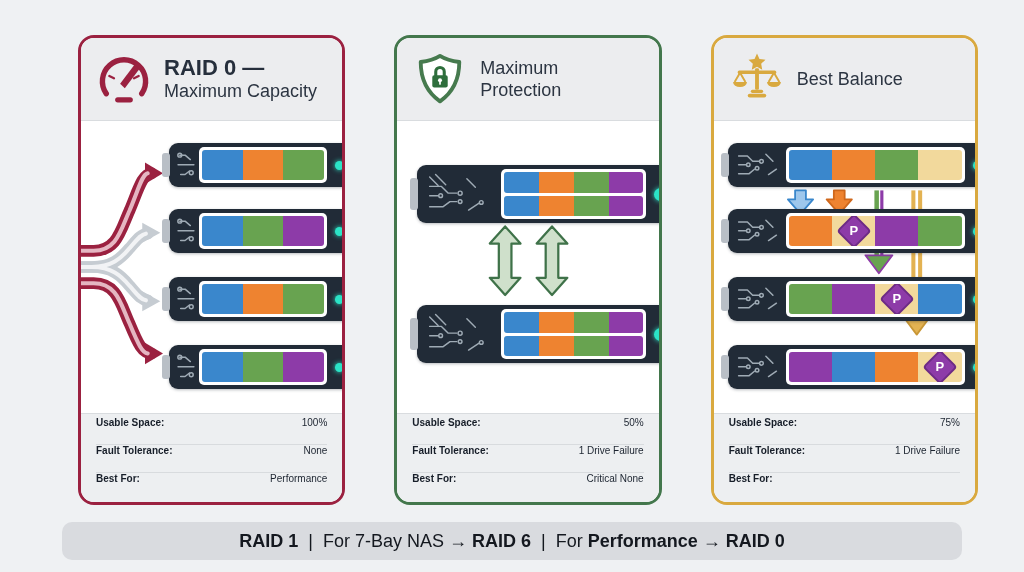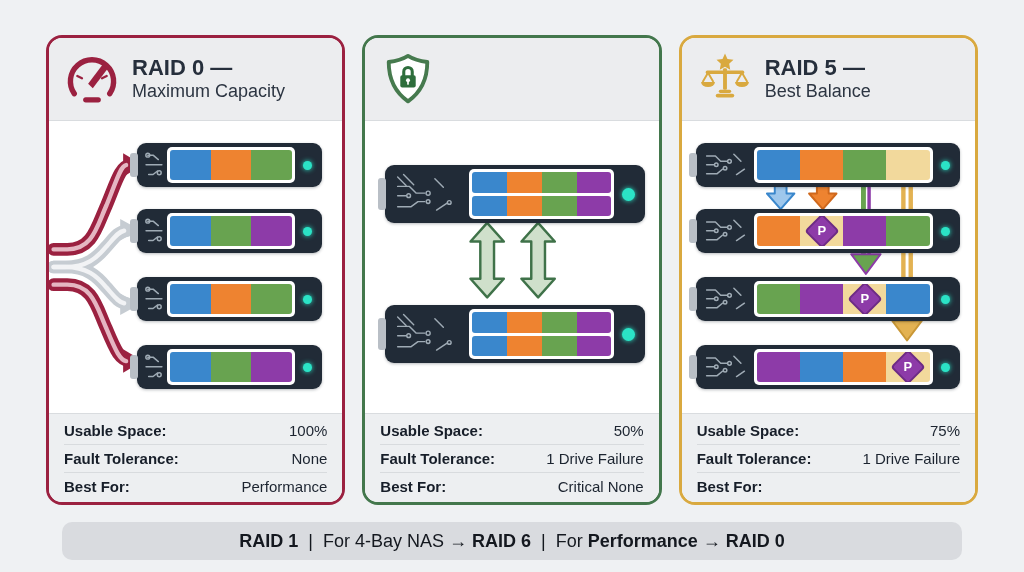--- a/index.html
+++ b/index.html
@@ -8,20 +8,21 @@
     background:#eff1f3;
     font-family:"Liberation Sans", sans-serif;
     color:#1c2430;
   }
   .cards{display:flex;gap:17px;padding:35px 46px 0;}
   .card{
     flex:1;height:470px;background:#ffffff;
     border:3.5px solid #888;border-radius:16px;
     display:flex;flex-direction:column;overflow:hidden;
     box-sizing:border-box;
+    margin-left:32px;
   }
   .card.raid0{border-color:#9b2140}
   .card.raid1{border-color:#43774c}
   .card.raid5{border-color:#d9a93f}
 
   .card-header{
     height:82px;flex:0 0 auto;background:#ecedef;border-bottom:1px solid #d9dcdf;
     display:flex;align-items:center;padding:0 16px;gap:13px;
   }
   .card-icon{width:54px;height:54px;flex:0 0 auto;}
@@ -50,21 +51,21 @@
   .pdiamond{
     position:absolute;left:50%;top:50%;width:21px;height:21px;
     transform:translate(-50%,-50%) rotate(45deg);
     background:#8d3ba8;border:2px solid #6d2b85;border-radius:4px;
     display:flex;align-items:center;justify-content:center;
   }
   .pdiamond span{transform:rotate(-45deg);color:#fff;font-weight:bold;font-size:13px;line-height:1;}
 
   
   .card-stats{flex:0 0 auto;height:86px;background:#edeff1;border-top:1px solid #d9dcdf;padding:1px 15px;display:flex;flex-direction:column;justify-content:center;}
-  .stat-row{display:flex;justify-content:space-between;align-items:center;height:27px;font-size:15px;}
+  .stat-row{display:flex;justify-content:space-between;height:27px;font-size:10px;}
   .stat-row + .stat-row{border-top:1px solid #d8dbde;}
   .stat-row .lab{font-weight:bold;color:#171e29;}
   .stat-row .val{color:#1c2430;}
 
   .footer-bar{
     margin:17px auto 0;width:900px;height:38px;background:#d9dbdf;border-radius:10px;
     display:flex;align-items:center;justify-content:center;font-size:18px;color:#14181f;
   }
   .footer-bar span{white-space:pre;}
   .footer-bar .b{font-weight:bold;}
@@ -208,20 +209,21 @@
       <span class="card-icon">
         <svg viewBox="0 0 70 70">
           <path d="M35,5 C43,10 52,12 60,13 C60,34 52,52 35,64 C18,52 10,34 10,13 C18,12 27,10 35,5 Z" fill="#ffffff" stroke="#467a4e" stroke-width="5" stroke-linejoin="round"></path>
           <path d="M29.5,31 V25.5 a5.5,5.5 0 0 1 11,0 V31" stroke="#2e6e3c" stroke-width="4" fill="none"></path>
           <rect x="25" y="30" width="20" height="16" rx="2.5" fill="#2e6e3c"></rect>
           <circle cx="35" cy="36.5" r="2.6" fill="#ffffff"></circle>
           <rect x="33.9" y="37" width="2.2" height="5.5" rx="1.1" fill="#ffffff"></rect>
         </svg>
       </span>
       <div class="titles">
+        <div class="subtitle">Maximum Protection</div>
       </div>
     </div>
     <div class="card-body" id="body-raid1">
       <svg class="arrows-svg" viewBox="0 0 290 298">
         <g fill="#cfe0cb" stroke="#3f7249" stroke-width="2.5" stroke-linejoin="round">
           <polygon points="120,104 137,123 127,123 127,161 137,161 120,180 103,161 113,161 113,123 103,123"></polygon>
           <polygon points="172,104 189,123 179,123 179,161 189,161 172,180 155,161 165,161 165,123 155,123"></polygon>
         </g>
       </svg>
     <div class="drive" style="left: 20px; top: 44px; width: 260px; height: 58px; z-index: 1;">
@@ -316,21 +318,20 @@
           <rect x="10" y="24" width="50" height="4.5" rx="2" fill="#d9a93f"></rect>
           <path d="M13,27 L6,39 M13,27 L20,39" stroke="#d9a93f" stroke-width="2.5" fill="none"></path>
           <path d="M4,39 a9,6.5 0 0 0 18,0 Z" fill="#d9a93f"></path>
           <path d="M57,27 L50,39 M57,27 L64,39" stroke="#d9a93f" stroke-width="2.5" fill="none"></path>
           <path d="M48,39 a9,6.5 0 0 0 18,0 Z" fill="#d9a93f"></path>
           <rect x="27" y="49" width="16" height="4" rx="2" fill="#d9a93f"></rect>
           <rect x="23" y="54" width="24" height="5" rx="2.5" fill="#d9a93f"></rect>
         </svg>
       </span>
       <div class="titles">
-        <div class="title">RAID 5 —</div>
         <div class="subtitle">Best Balance</div>
       </div>
     </div>
     <div class="card-body" id="body-raid5">
       <svg class="arrows-svg" viewBox="0 0 290 298">
         <polygon points="90,64 102,64 102,74 110,74 96,90 82,74 90,74" fill="#9ec7ec" stroke="#3a87cc" stroke-width="2" stroke-linejoin="round"></polygon>
         <polygon points="133,64 145,64 145,74 153,74 139,90 125,74 133,74" fill="#ee8330" stroke="#cf681c" stroke-width="2" stroke-linejoin="round"></polygon>
         <rect x="178" y="64" width="5" height="74" fill="#68a350"></rect>
         <rect x="184.5" y="64" width="3.5" height="74" fill="#8d3ba8"></rect>
         <polygon points="168,136 198,136 183,156" fill="#68a350" stroke="#8d3ba8" stroke-width="2" stroke-linejoin="round"></polygon>
@@ -460,20 +461,20 @@
         <span class="lab">Best For:</span>
       </div>
     </div>
   </section>
 
 </div>
 
 <div class="footer-bar" id="footer-bar">
     <span class="b">RAID 1</span>
     <span>  |  </span>
-    <span>For 4-Bay NAS → </span>
+    <span>For 7-Bay NAS → </span>
     <span class="b">RAID 6</span>
     <span>  |  </span>
     <span>For </span>
     <span class="b">Performance</span>
     <span> → </span>
     <span class="b">RAID 0</span>
   </div>
 
 </body></html>

